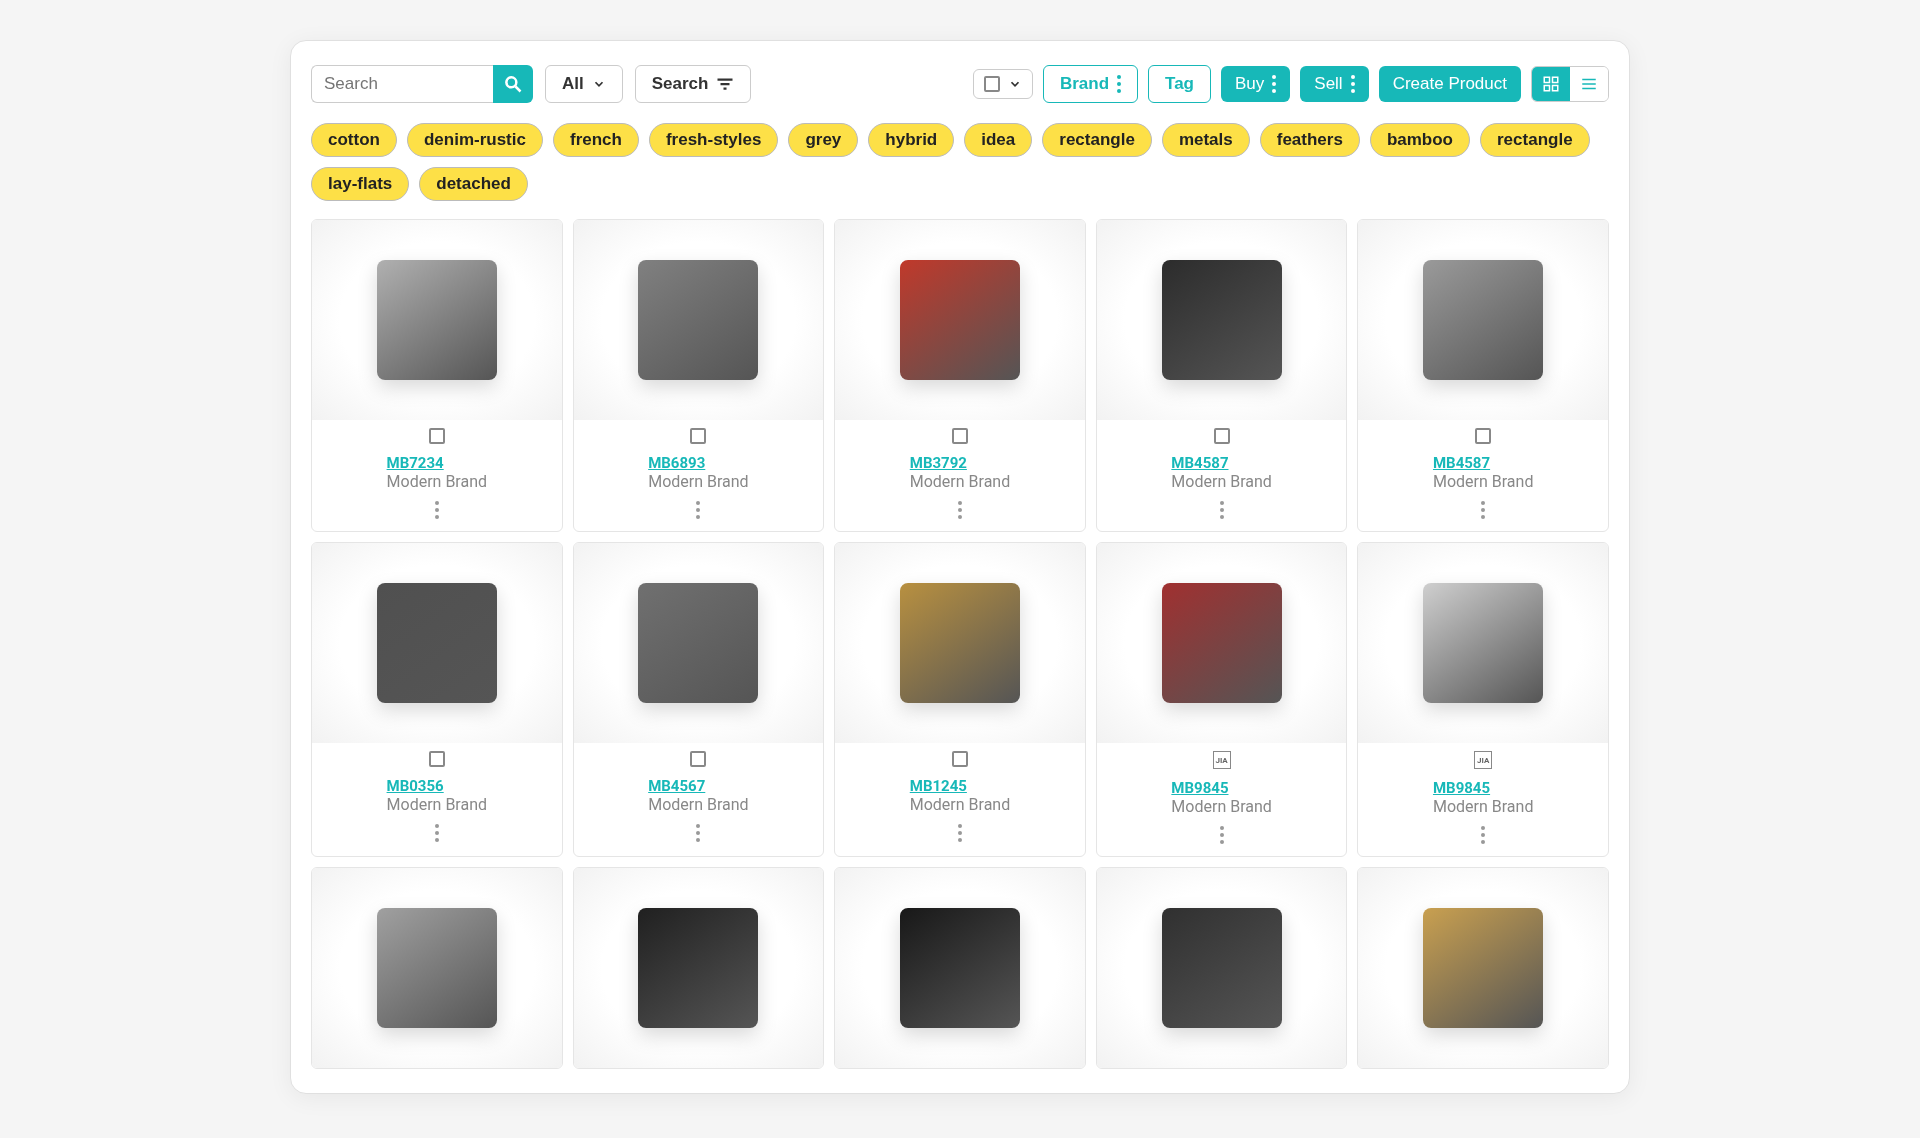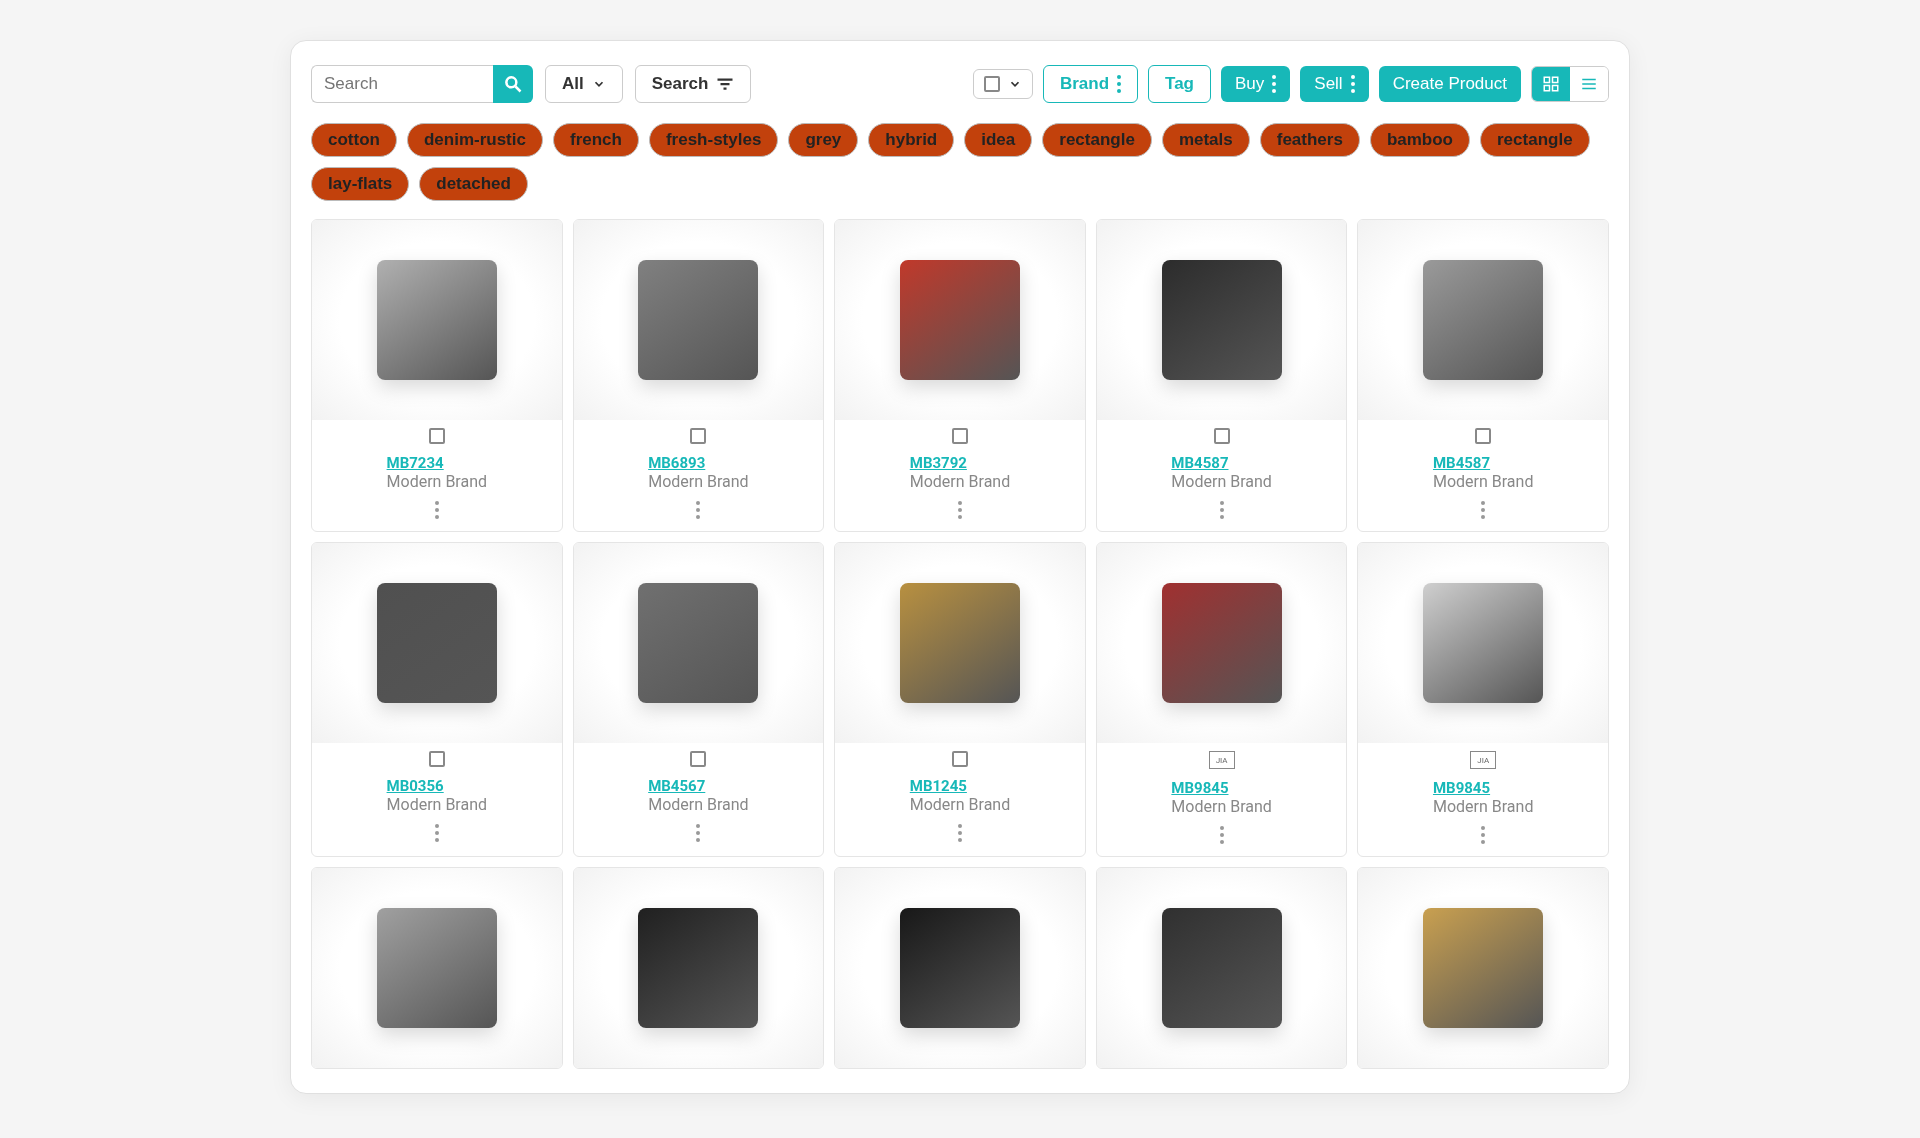--- a/index.html
+++ b/index.html
@@ -108,21 +108,21 @@
   margin-bottom: 18px;
   flex-wrap: wrap;
 }
 .tag-chip {
   border: 1px solid #bbb;
   border-radius: 999px;
   padding: 6px 16px;
   font-size: 17px;
   font-weight: 600;
   color: #222;
-  background: #c2410c;
+  background: #fde047;
   cursor: pointer;
 }
 .grid {
   display: grid;
   grid-template-columns: repeat(5, 1fr);
   gap: 10px;
 }
 .card {
   border: 1px solid #e5e5e5;
   border-radius: 6px;
@@ -147,23 +147,23 @@
 }
 .card-footer {
   display: flex;
   align-items: center;
   padding: 8px 10px 12px 10px;
   gap: 10px;
   flex-direction: column;
 }
 .card-cb { width: 16px; height: 16px; border: 2px solid #888; border-radius: 2px; flex-shrink: 0; cursor: pointer; }
 .card-brand-icon {
-  width: 26px; height: 18px; border: 1px solid #888;
+  width: 18px; height: 18px; border: 1px solid #888;
   display: flex; align-items: center; justify-content: center;
-  font-size: 8px; color: #666; flex-shrink: 0;
+  font-size: 8px; color: #666; flex-shrink: 0; font-weight: bold;
 }
 .card-info { flex: 1; min-width: 0; }
 .card-sku { color: #17b8b8; font-weight: 700; font-size: 15px; text-decoration: underline; cursor: pointer; }
 .card-brand { color: #888; font-size: 16px; }
 .card-menu { cursor: pointer; color: #999; }
 svg { display: block; }
 </style>
 </head>
 <body>
 

